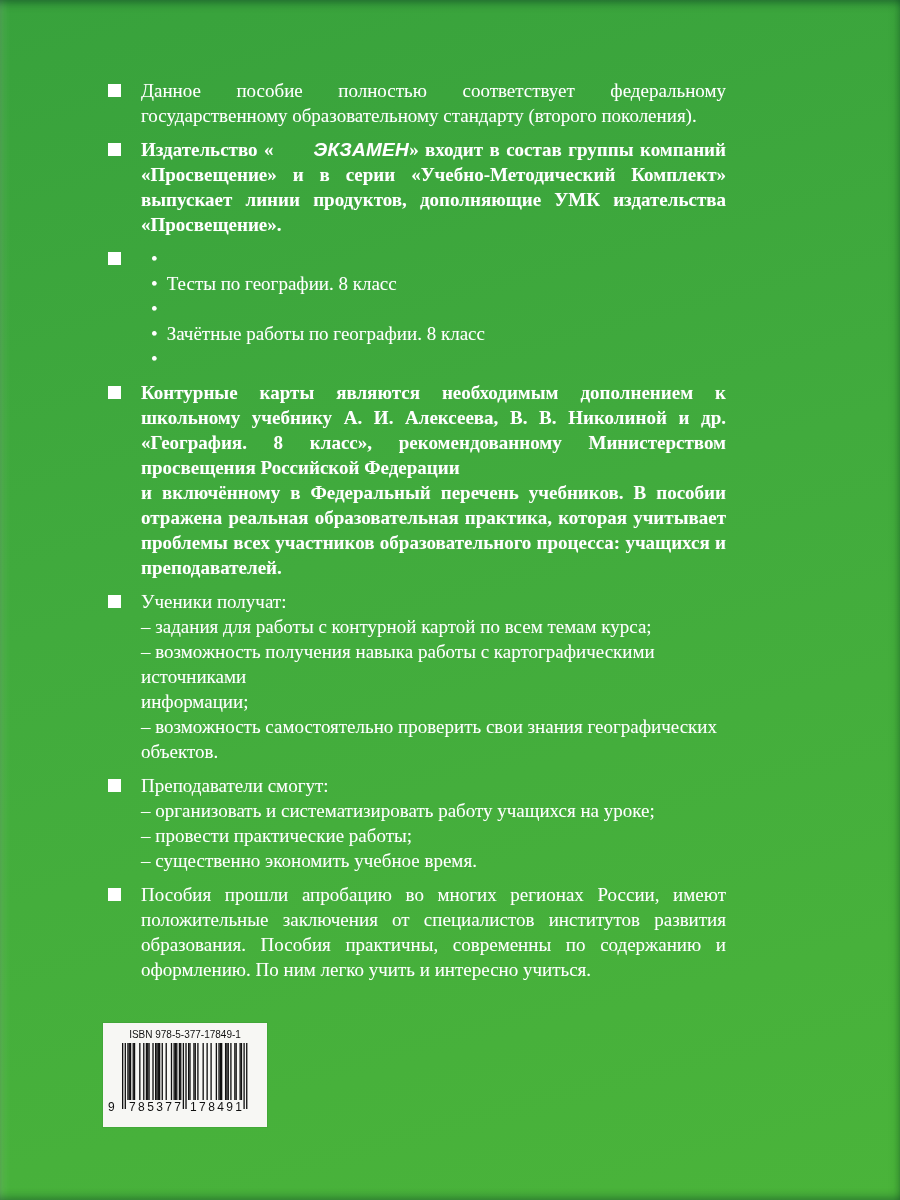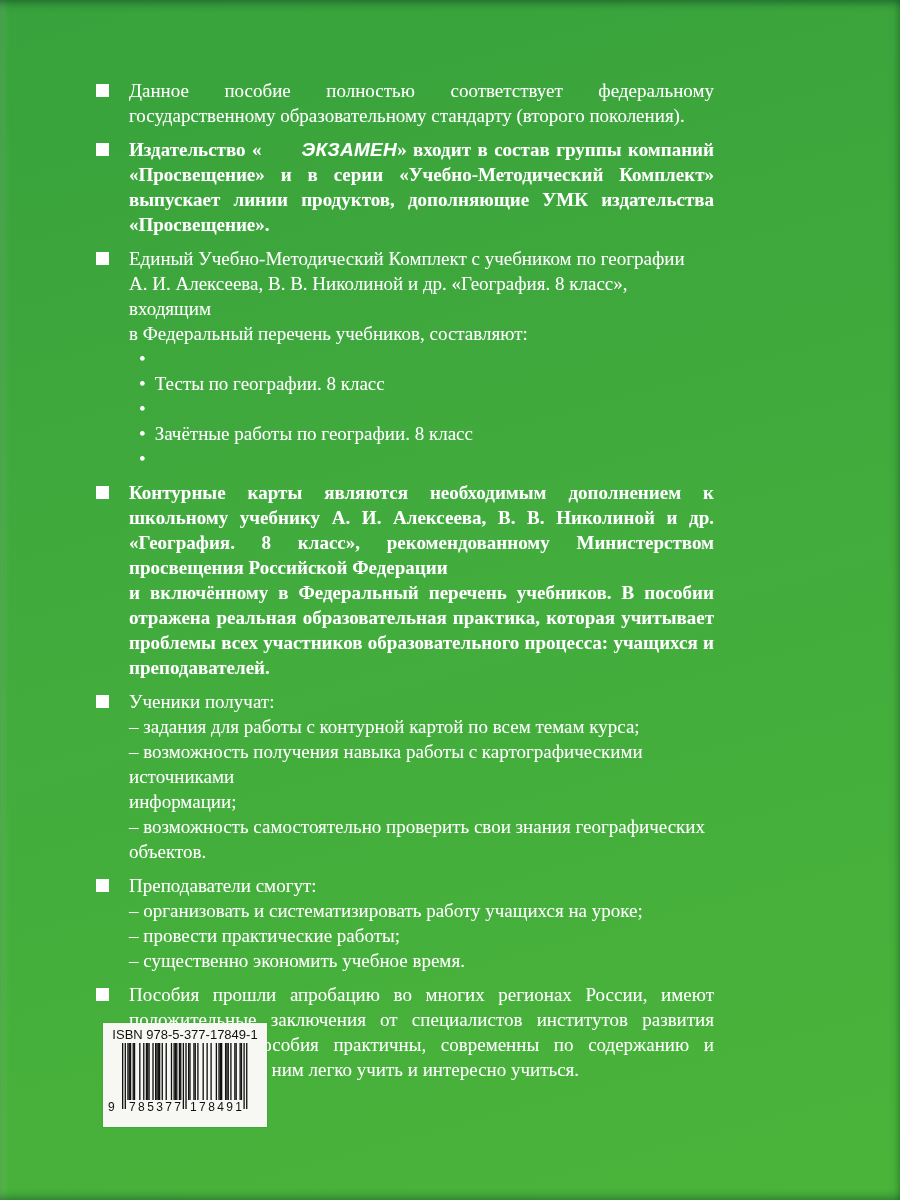--- a/index.html
+++ b/index.html
@@ -11,21 +11,21 @@
     position:relative;width:900px;height:1200px;
     background:linear-gradient(165deg,var(--bg-top) 0%,var(--bg-mid) 45%,var(--bg-bottom) 100%);
     box-shadow:inset 0 7px 10px -5px rgba(0,45,30,.55),
                inset 0 -7px 10px -5px rgba(0,45,30,.45),
                inset 8px 0 12px -9px rgba(255,255,255,.35),
                inset -8px 0 12px -9px rgba(0,45,30,.35);
     font-family:"Liberation Serif","DejaVu Serif",serif;
     color:var(--ink);
   }
   .content{
-    position:absolute;left:4px;top:0;width:792px;
+    position:absolute;left:16px;top:0;width:792px;
     padding:78px 82px 0 92px;box-sizing:border-box;
   }
   .para{display:flex;gap:20px;margin:0 0 9px 0;}
   .marker{
     flex:0 0 13px;width:13px;height:13px;margin-top:6px;background:#fff;
   }
   .para-body{
     flex:1 1 auto;font-size:19px;line-height:25px;
     text-shadow:0 0 1px rgba(255,255,255,.25);
   }
@@ -38,21 +38,21 @@
   .li{display:flex;gap:9px;margin-left:10px;}
   .dot{flex:0 0 auto;}
   .barcode-box{
     position:absolute;left:103px;top:1023px;width:164px;height:104px;
     background:#f7f7f4;box-sizing:border-box;padding-top:4px;
     display:flex;flex-direction:column;align-items:center;
     box-shadow:0 0 0 1px rgba(0,0,0,.05);
   }
   .isbn-label{
     font-family:"Liberation Sans","DejaVu Sans",sans-serif;
-    font-size:13px;line-height:15px;color:#111;white-space:nowrap;
+    font-size:10px;line-height:15px;color:#111;white-space:nowrap;
   }
   .bars{margin-top:1px;}
 </style>
 </head>
 <body>
 
 <div class="cover">
   <div class="content">
       <div class="para">
         <span class="marker"></span>
@@ -62,23 +62,20 @@
       </div>
       <div class="para">
         <span class="marker"></span>
         <div class="para-body justify">
           <div class="ptext"><span class="b">Издательство «</span><span class="b i sans">ЭКЗАМЕН</span><span class="b">» входит в состав группы компаний «Просвещение» и в серии «Учебно-Методический Комплект» выпускает линии продуктов, дополняющие УМК издательства «Просвещение».</span></div>
         </div>
       </div>
       <div class="para">
         <span class="marker"></span>
         <div class="para-body">
-          <div class="ptext"><span>Единый Учебно-Методический Комплект с учебником по географии
-А. И. Алексеева, В. В. Николиной и др. «География. 8 класс», входящим
-в Федеральный перечень учебников, составляют:</span></div>
           <div class="list">
             <div class="li">
               <span class="dot">•</span>
             </div>
             <div class="li">
               <span class="dot">•</span>
               <span>Тесты по географии. 8 класс</span>
             </div>
             <div class="li">
               <span class="dot">•</span>

